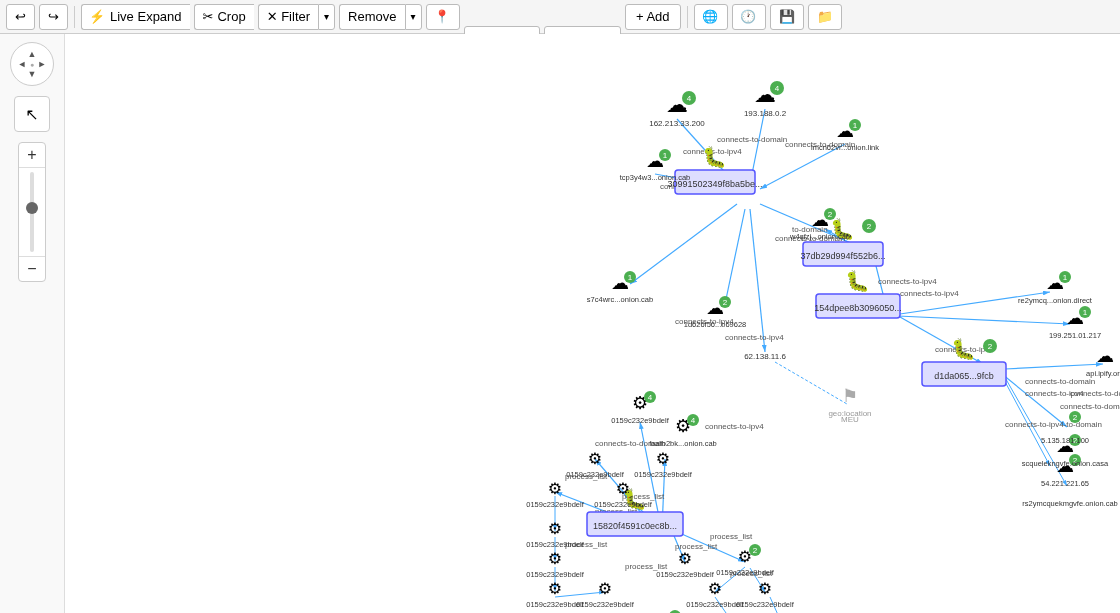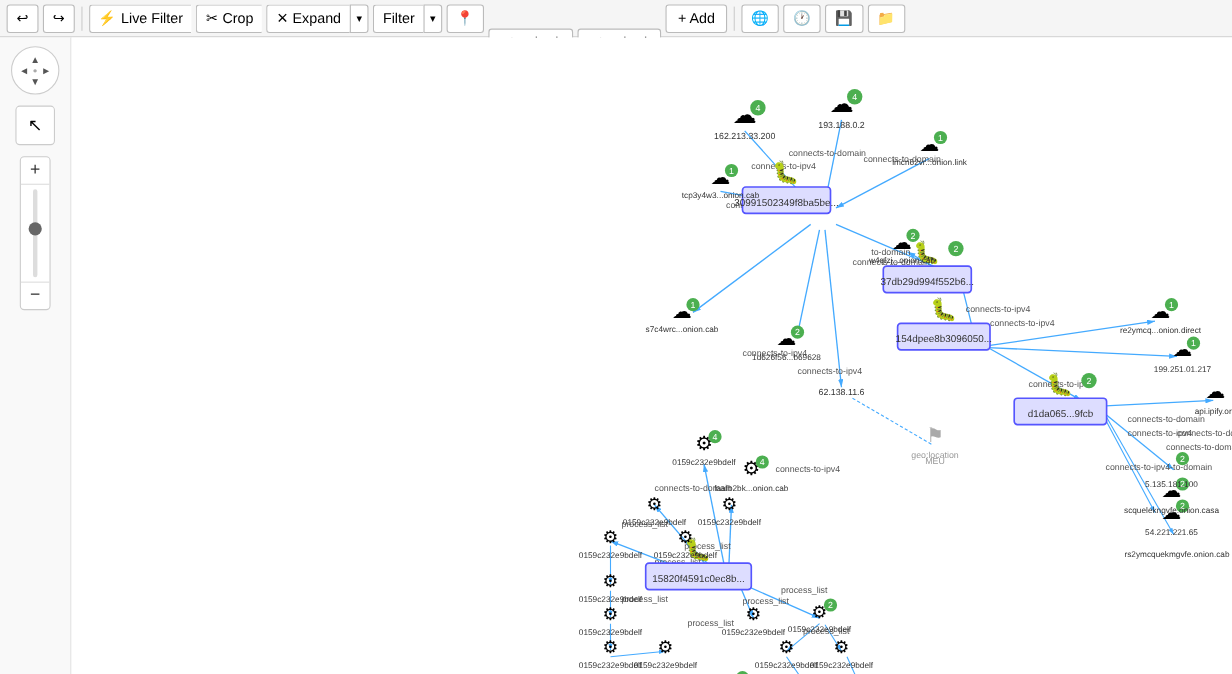--- a/index.html
+++ b/index.html
@@ -180,41 +180,41 @@
 <body>
 
 <div id="toolbar">
   <button class="tb-btn icon-only">↩</button>
   <button class="tb-btn icon-only">↪</button>
   <div class="separator"></div>
 
   <div class="tb-split">
     <div class="main-part">
       <span>⚡</span>
-      <span>Live Filter</span>
+      <span>Live Expand</span>
     </div>
   </div>
 
   <div class="tb-split">
     <div class="main-part">
       <span>✂</span>
       <span>Crop</span>
     </div>
   </div>
 
   <div class="tb-split">
     <div class="main-part">
-      <span>✕ Expand</span>
+      <span>✕ Filter</span>
     </div>
     <div class="arrow-part">▾</div>
   </div>
 
   <div class="tb-split">
     <div class="main-part">
-      <span>Filter</span>
+      <span>Remove</span>
     </div>
     <div class="arrow-part">▾</div>
   </div>
 
   <button class="tb-btn icon-only">📍</button>
 
   <button class="tb-text-btn">standard</button>
   <button class="tb-text-btn">standard</button>
 
   <button class="tb-btn">

